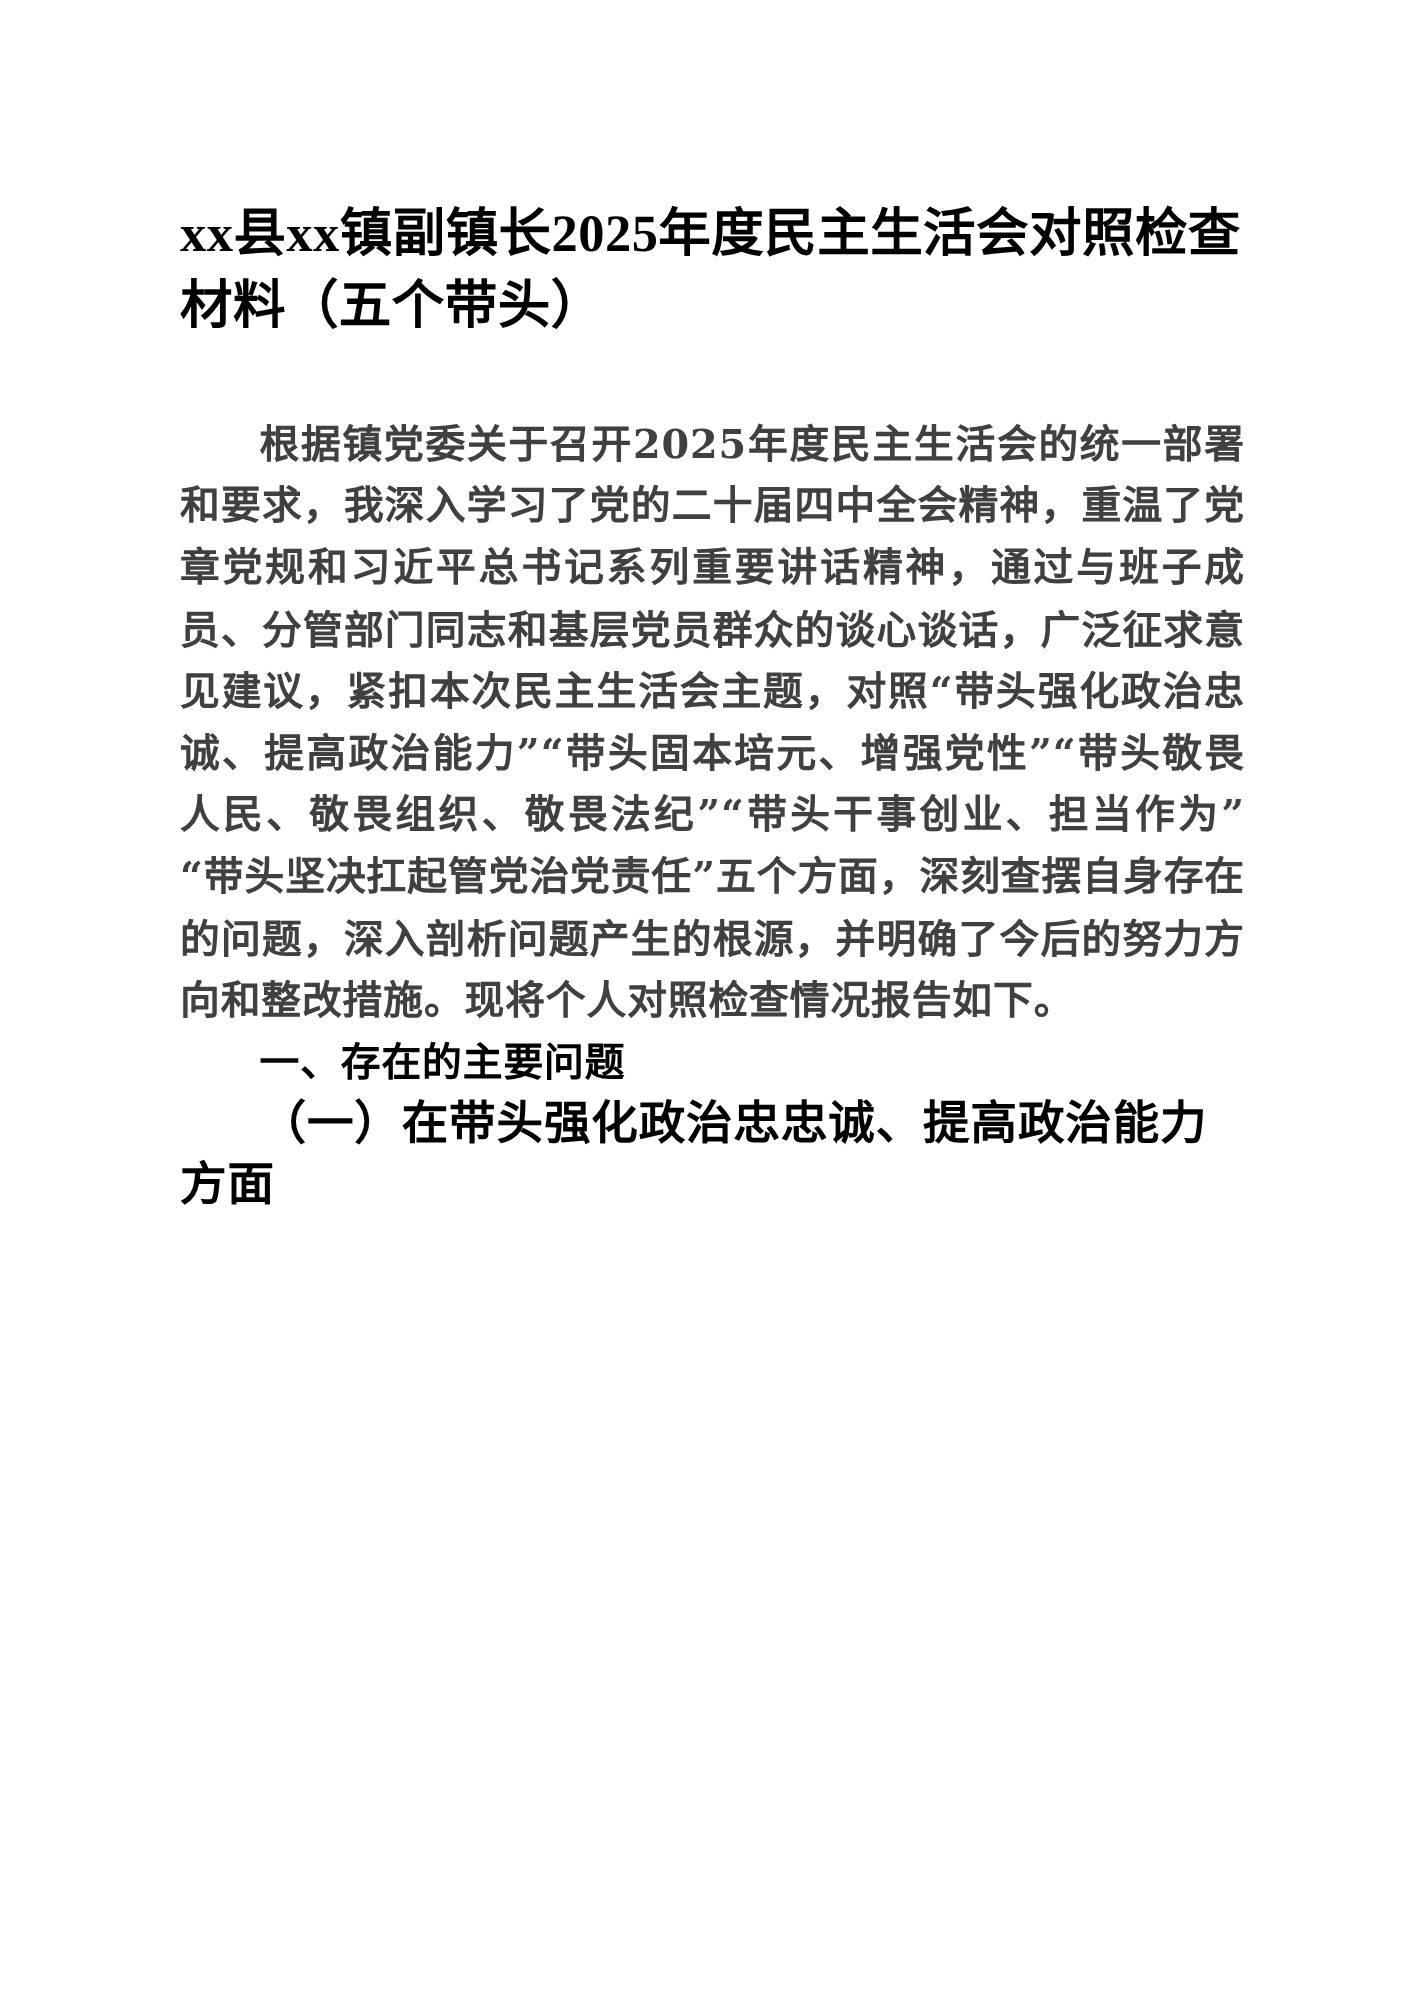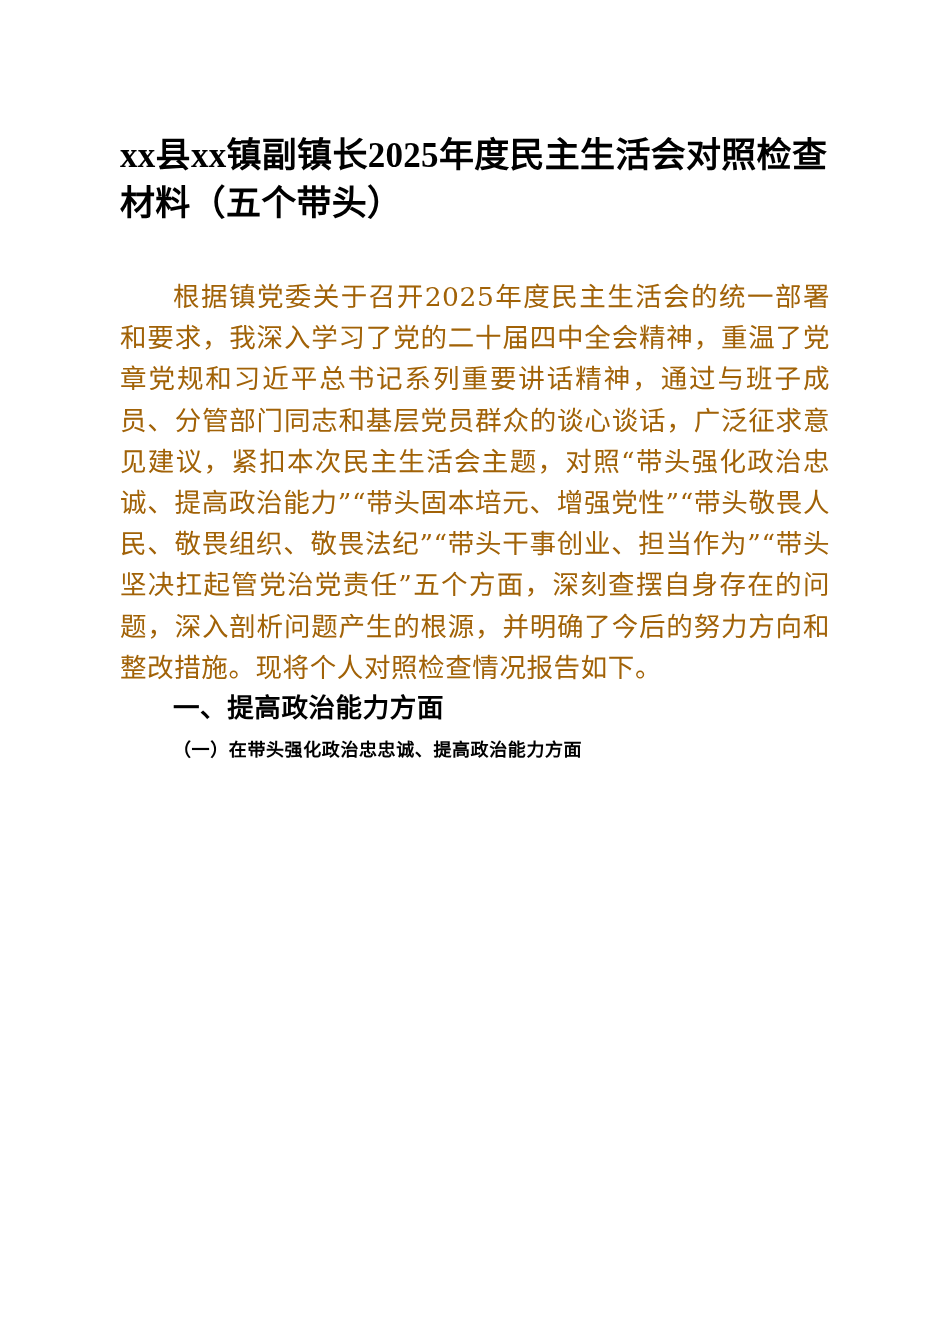--- a/index.html
+++ b/index.html
@@ -45,26 +45,26 @@
   .title-gap {
     height: 48px;
   }
 
   
   .para {
     margin: 0;
     font-family: "DejaVu Serif", "Liberation Serif", serif;
     font-size: 26.5px;
     line-height: 41.2px;
-    color: #a16207;
+    color: #404040;
     text-align: justify;
     text-justify: inter-ideograph;
     text-indent: 53px;            
     word-break: break-all;
-    font-weight: 400;
+    font-weight: 700;
     letter-spacing: 0.6px;
     -webkit-font-smoothing: antialiased;
   }
 
   
   .head1 {
     margin: 0;
     font-family: "Liberation Sans", "DejaVu Sans", sans-serif;
     font-size: 26.5px;
     line-height: 41.2px;
@@ -72,21 +72,21 @@
     color: #000000;
     text-indent: 53px;
     letter-spacing: 0.6px;
     word-break: break-all;
   }
 
   
   .head2 {
     margin: 0;
     font-family: "DejaVu Serif", "Liberation Serif", serif;
-    font-size: 18px;
+    font-size: 31px;
     line-height: 41.2px;
     font-weight: bold;
     color: #000000;
     text-indent: 53px;
     letter-spacing: 0.6px;
     word-break: break-all;
   }
 
   
   .para.last { }
@@ -96,19 +96,19 @@
 
 <div id="page">
   <div id="content">
 
     <h1 class="doc-title">xx县xx镇副镇长2025年度民主生活会对照检查材料（五个带头）</h1>
 
     <div class="title-gap"></div>
 
     <p class="para">根据镇党委关于召开2025年度民主生活会的统一部署和要求，我深入学习了党的二十届四中全会精神，重温了党章党规和习近平总书记系列重要讲话精神，通过与班子成员、分管部门同志和基层党员群众的谈心谈话，广泛征求意见建议，紧扣本次民主生活会主题，对照“带头强化政治忠诚、提高政治能力”“带头固本培元、增强党性”“带头敬畏人民、敬畏组织、敬畏法纪”“带头干事创业、担当作为”“带头坚决扛起管党治党责任”五个方面，深刻查摆自身存在的问题，深入剖析问题产生的根源，并明确了今后的努力方向和整改措施。现将个人对照检查情况报告如下。</p>
 
-    <p class="head1">一、提高政治能力方面</p>
+    <p class="head1">一、存在的主要问题</p>
 
     <p class="head2">（一）在带头强化政治忠忠诚、提高政治能力方面</p>
 
 
   </div>
 </div>
 
 </body></html>

